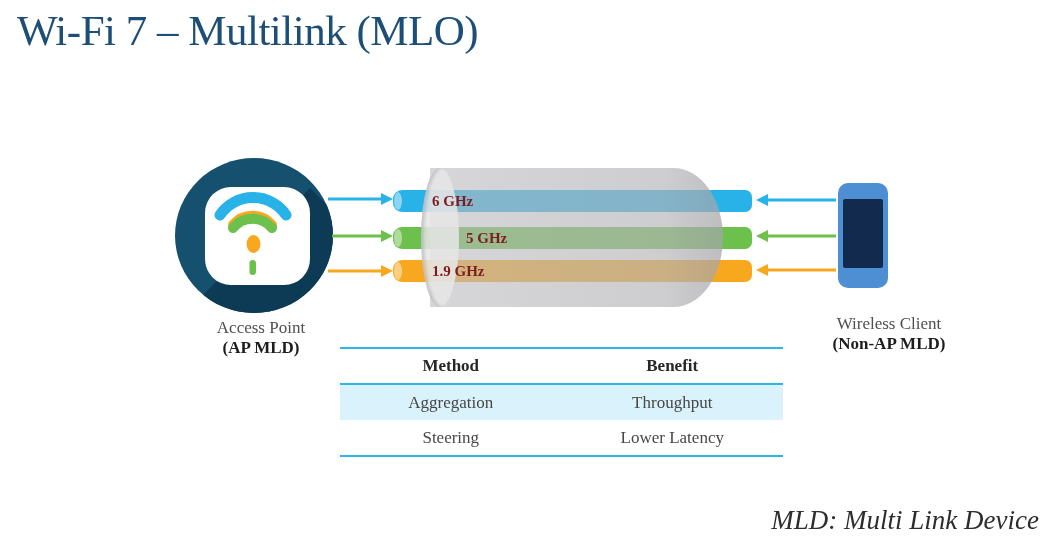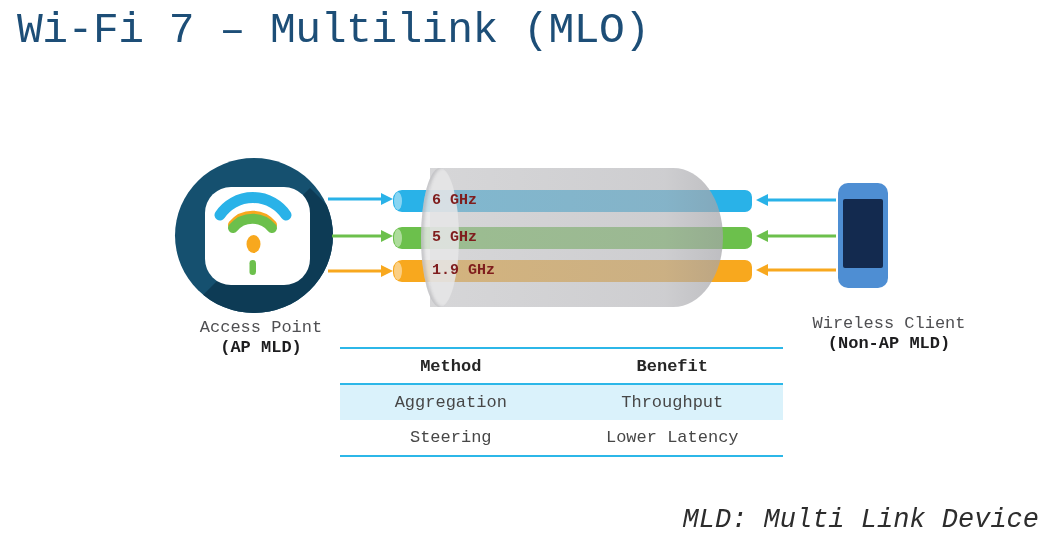--- a/index.html
+++ b/index.html
@@ -1,18 +1,18 @@
 <!DOCTYPE html>
 <html style="--title-text: #1d4e77; --table-line: #2cb7e8; --row-alt-bg: #daf2fb; --ap-navy: #15506f; --ap-shadow: #0d3b55; --phone-blue: #4e8ed3; --phone-screen: #132a4f; --text-gray: #4f4f52; --text-dark: #1d1d1f;"><head>
 <meta charset="utf-8">
 <style>
   html,body{margin:0;padding:0;background:#ffffff;}
   .stage{
     position:relative;width:1053px;height:548px;background:#fff;overflow:hidden;
-    font-family:Liberation Mono, monospace;
+    font-family:Liberation Serif, serif;
   }
   .title{
     position:absolute;left:17px;top:6px;font-size:43px;font-weight:400;
     letter-spacing:-0.5px;color:var(--title-text,#1d4e77);white-space:nowrap;
   }
   
   .ap-circle{
     position:absolute;left:175px;top:158px;width:158px;height:155px;border-radius:50%;
     background:var(--ap-navy,#15506f);overflow:hidden;
   }
@@ -42,21 +42,21 @@
   }
   .cyl-cap{
     position:absolute;left:421px;top:168px;width:38px;height:139px;border-radius:50%;
     background:rgba(230,230,232,0.85);
     box-shadow:inset 3px 0 3px rgba(110,110,118,0.28);
   }
   .band-label{
     position:absolute;left:432px;font-size:15px;font-weight:700;color:#7f1d1d;
     height:22px;line-height:22px;white-space:nowrap;
   }
-  .bl1{top:190px;} .bl2{top:227px;} .bl3{top:260px;}
+  .bl1{top:190px;} .bl2{top:227px;margin-left:34px;} .bl3{top:260px;}
   
   .arrows{position:absolute;left:0;top:0;pointer-events:none;}
   .arrows line{stroke-width:3;}
   
   .phone{
     position:absolute;left:838px;top:183px;width:50px;height:105px;border-radius:10px;
     background:var(--phone-blue,#4e8ed3);
   }
   .phone-screen{
     position:absolute;left:5px;top:16px;width:40px;height:69px;border-radius:2px;

